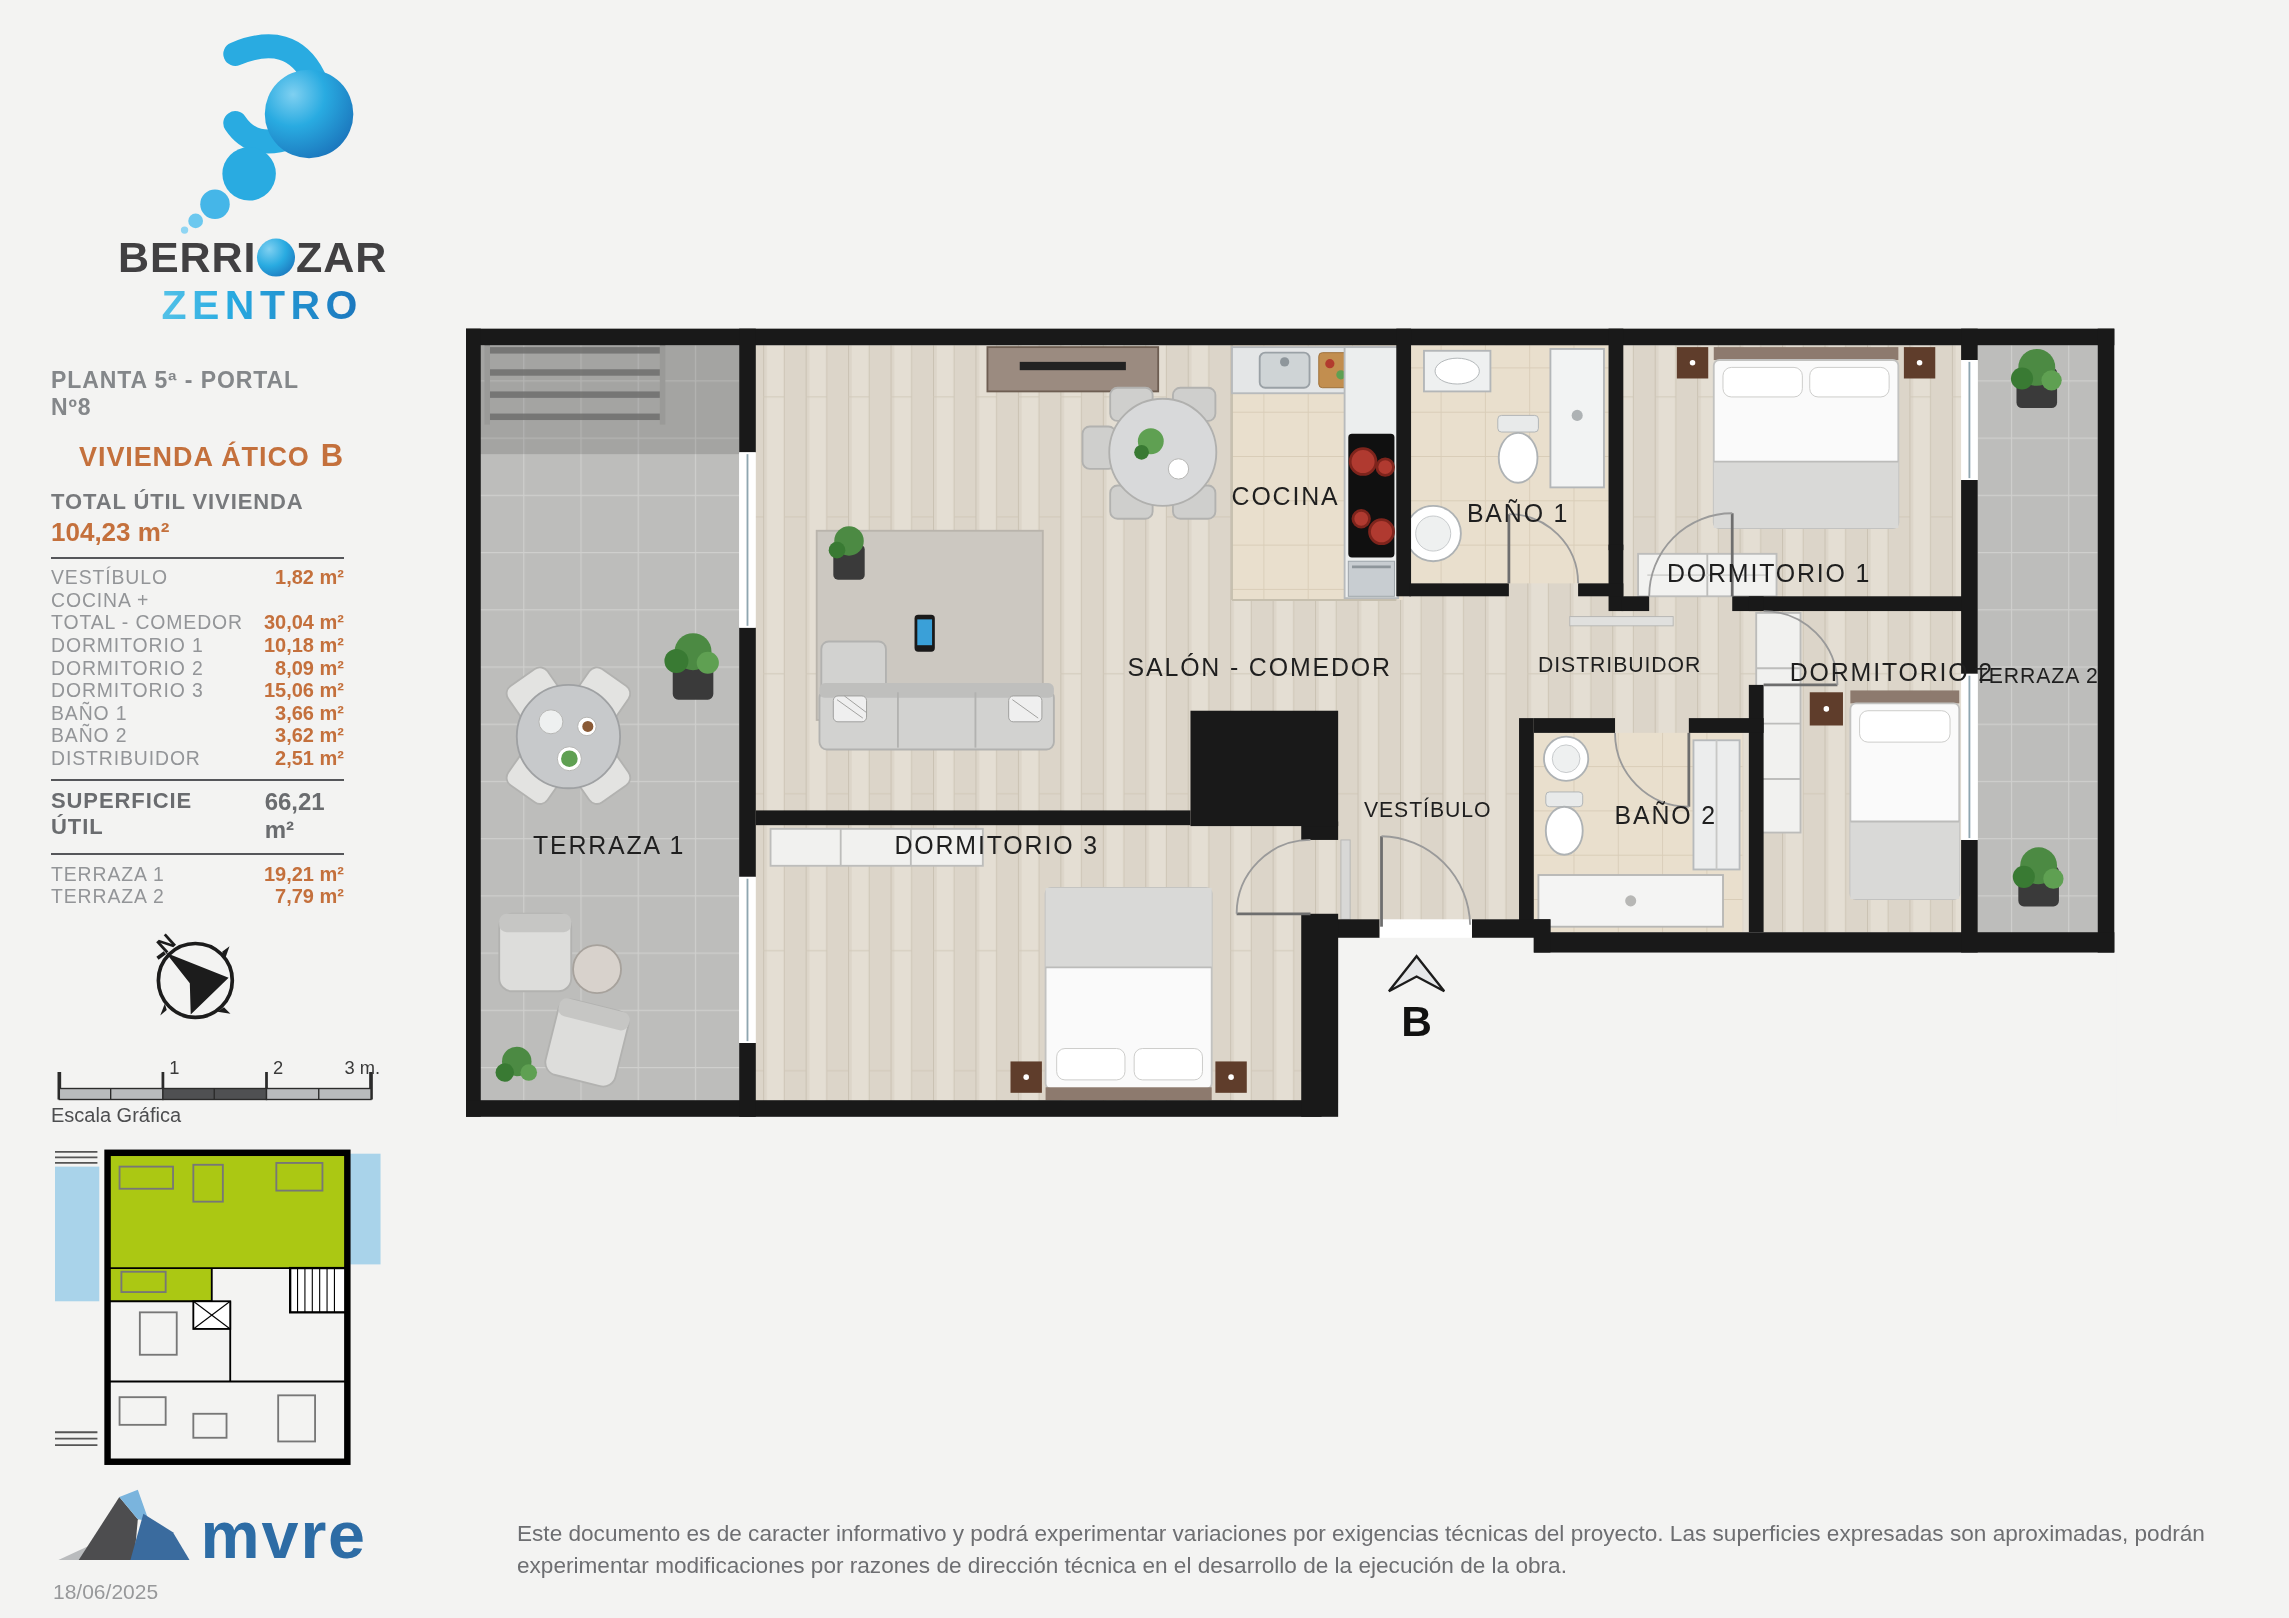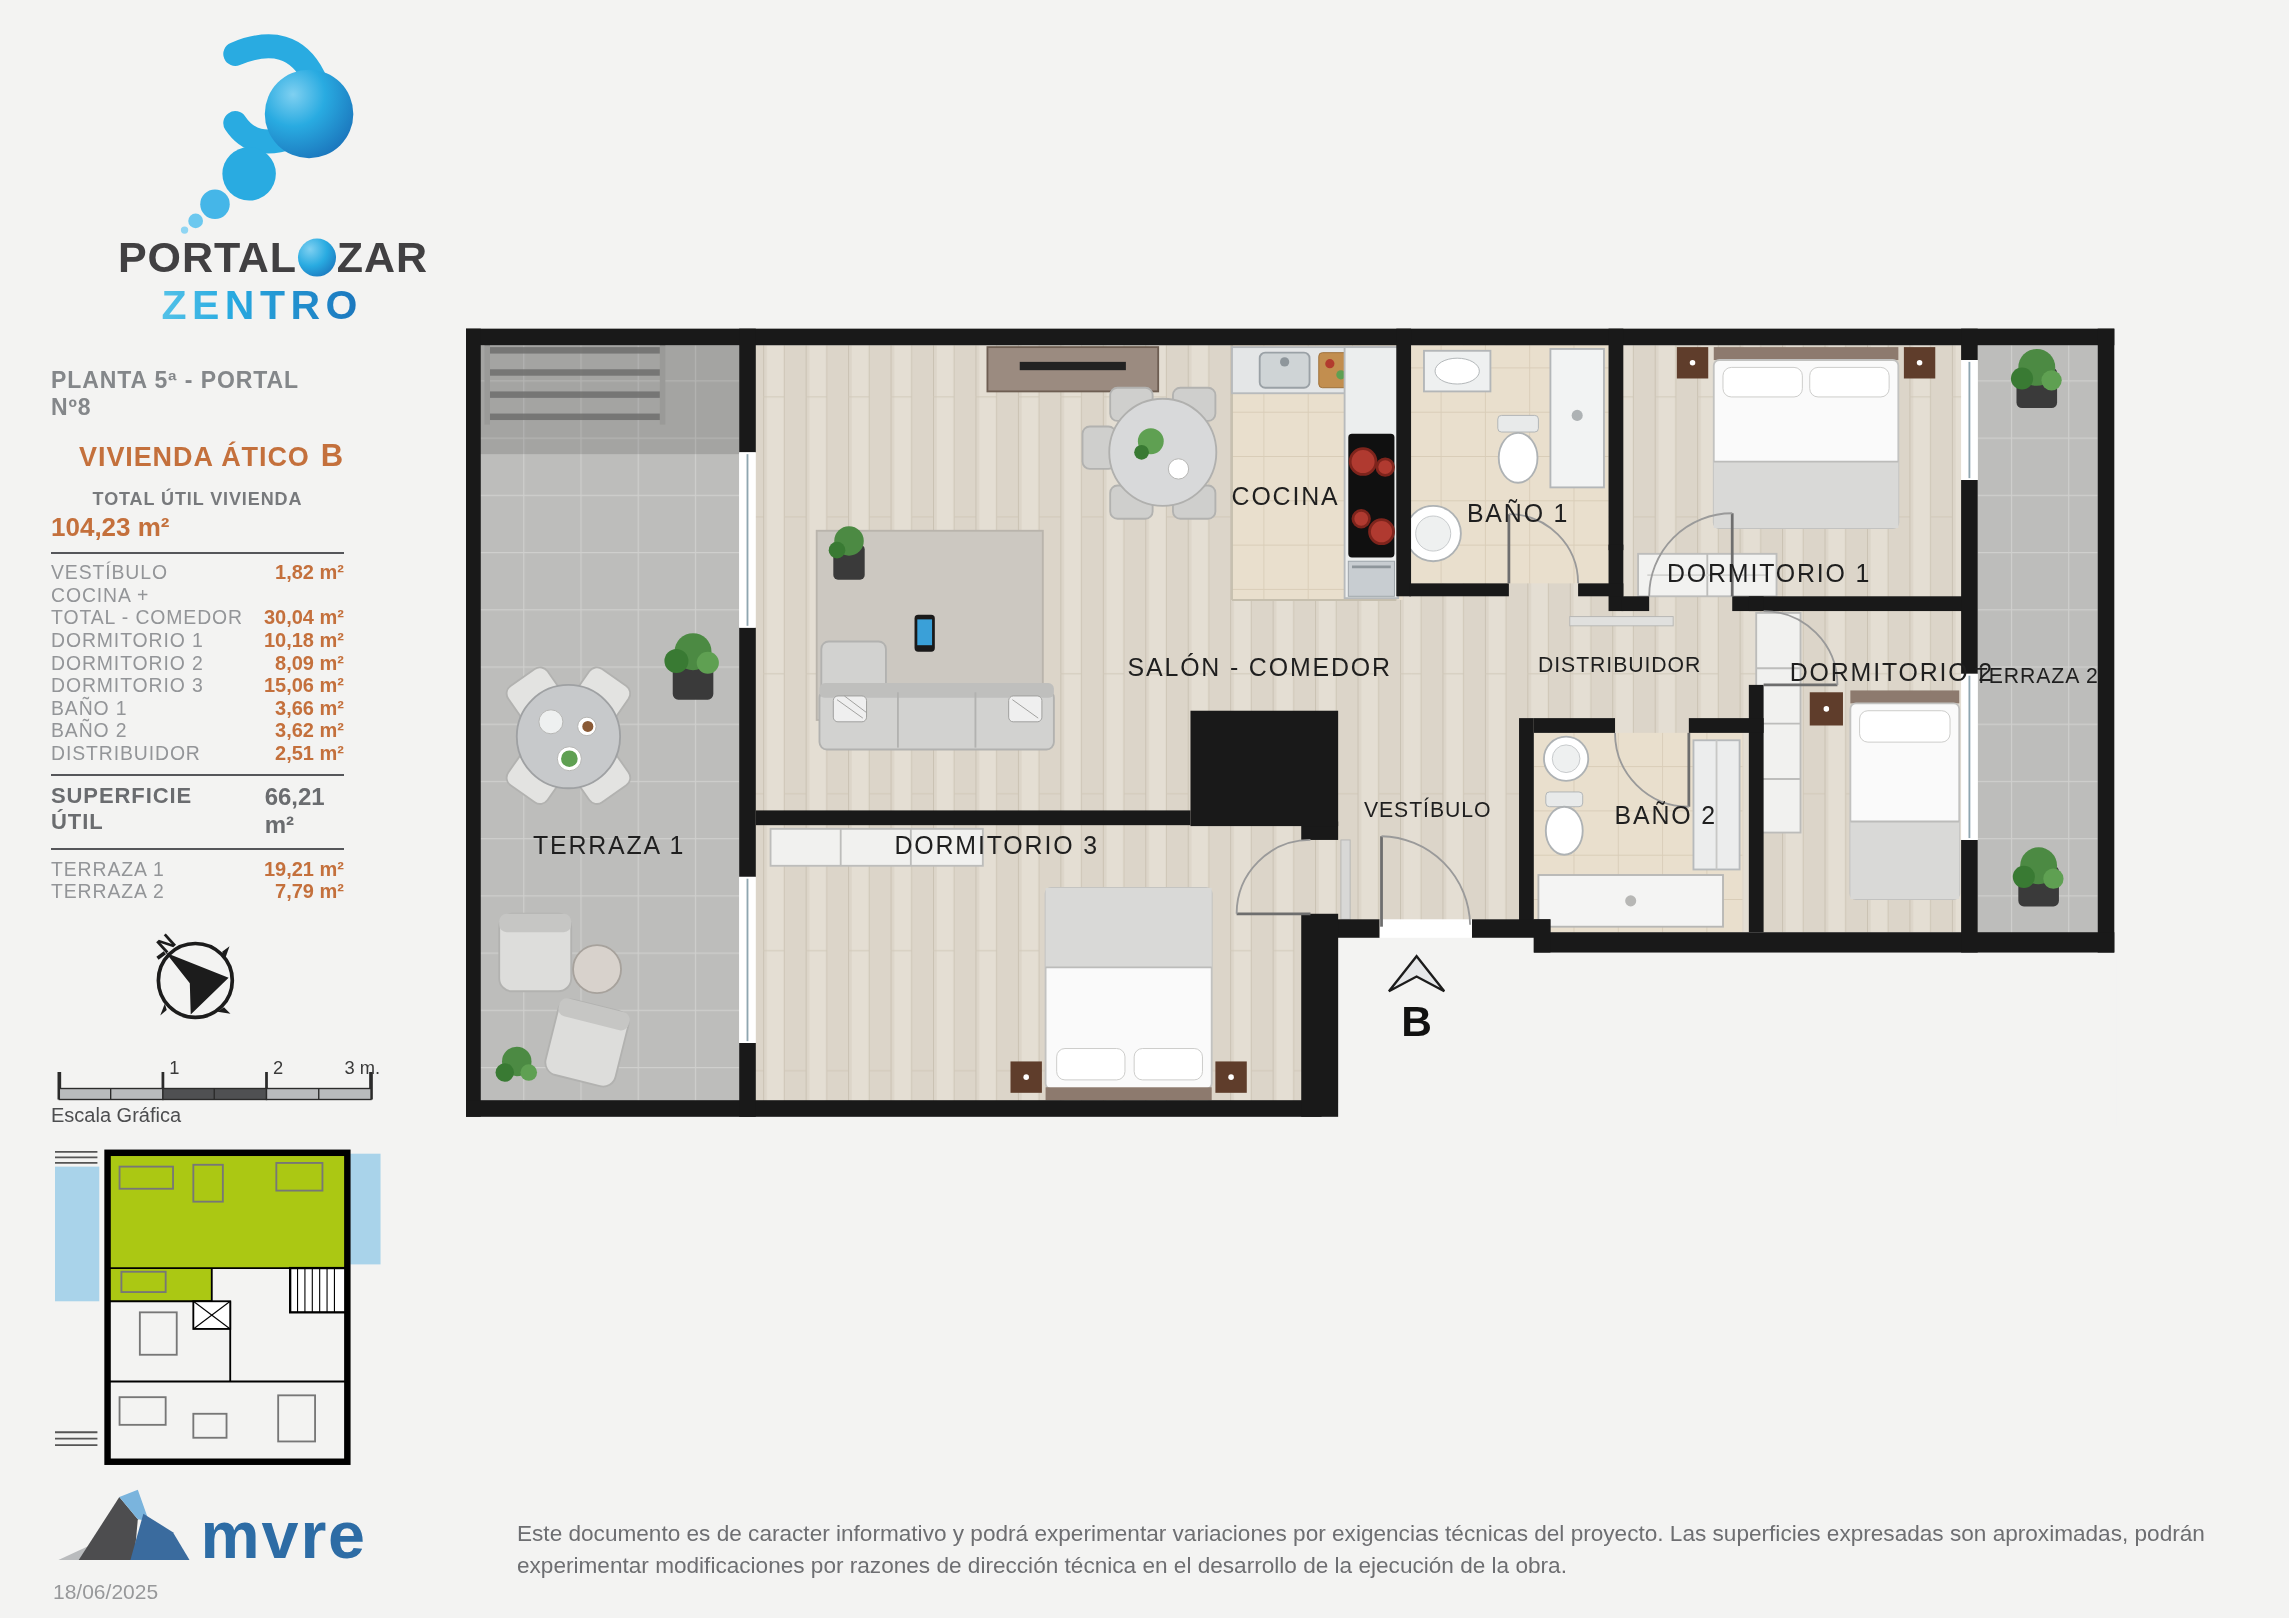--- a/index.html
+++ b/index.html
@@ -18,21 +18,21 @@
   @supports (-webkit-background-clip:text){
     #logo-line2{background:linear-gradient(90deg,#6fd0ec,#29abe1 45%,#1b75bc);
                 -webkit-background-clip:text;background-clip:text;color:transparent;}
   }
 
   
   #sidebar{left:51px;top:367px;width:293px;}
   .plan-line{font-size:23px;font-weight:600;color:#84878a;letter-spacing:0.9px;}
   .unit-line{text-align:right;margin-top:17px;font-size:27px;font-weight:bold;color:#c4703c;letter-spacing:0.9px;}
   .unit-letter{font-size:31px;margin-left:11px;}
-  .total-label{margin-top:14.8px;font-size:18px;font-weight:bold;color:#77797c;letter-spacing:0.9px;text-align:center;}
+  .total-label{margin-top:14.8px;font-size:22px;font-weight:bold;color:#77797c;letter-spacing:0.9px;}
   .total-value{text-align:left;font-size:26px;font-weight:bold;color:#c4703c;margin-top:1.8px;}
   .rule{border:none;border-top:2.8px solid #55565a;margin:9.2px 0 7.4px 0;}
   .area-row{display:flex;justify-content:space-between;line-height:22.6px;}
   .area-row .lbl{font-size:19.4px;color:#939598;letter-spacing:0.9px;}
   .area-row .val{font-size:20px;font-weight:bold;color:#c4703c;}
   .sup-row{display:flex;justify-content:space-between;margin:7.4px 0;gap:48px;}
   .sup-row .lbl{font-size:22px;font-weight:bold;color:#6a6c6f;letter-spacing:0.9px;}
   .sup-row .val{font-size:24px;font-weight:bold;color:#6a6c6f;}
 
   
@@ -63,21 +63,21 @@
       </radialGradient>
     </defs>
     <path d="M125 30 q60 -25 85 25 q20 45 -25 65 q-40 15 -60 -15" fill="none" stroke="#29abe1" stroke-width="26" stroke-linecap="round"></path>
     <circle cx="205" cy="95" r="48" fill="url(#ballG)"></circle>
     <circle cx="140" cy="160" r="29" fill="#29abe1"></circle>
     <circle cx="103" cy="193" r="16" fill="#45b6e8"></circle>
     <circle cx="82" cy="211" r="8" fill="#6cc8ef"></circle>
     <circle cx="70" cy="221" r="4" fill="#8fd5f3"></circle>
   </svg>
   <div class="abs" id="logo-text">
-    <span>PORTAL</span><span class="logo-ball"></span><span>ZAR</span>
+    <span>BERRI</span><span class="logo-ball"></span><span>ZAR</span>
   </div>
   <div class="abs" id="logo-line2">ZENTRO</div>
 
   <div class="abs" id="sidebar">
     <div class="plan-line">PLANTA 5ª - PORTAL Nº8</div>
     <div class="unit-line">
       <span>VIVIENDA ÁTICO</span><span class="unit-letter">B</span>
     </div>
     <div class="total-label">TOTAL ÚTIL VIVIENDA</div>
     <div class="total-value">104,23 m²</div>

